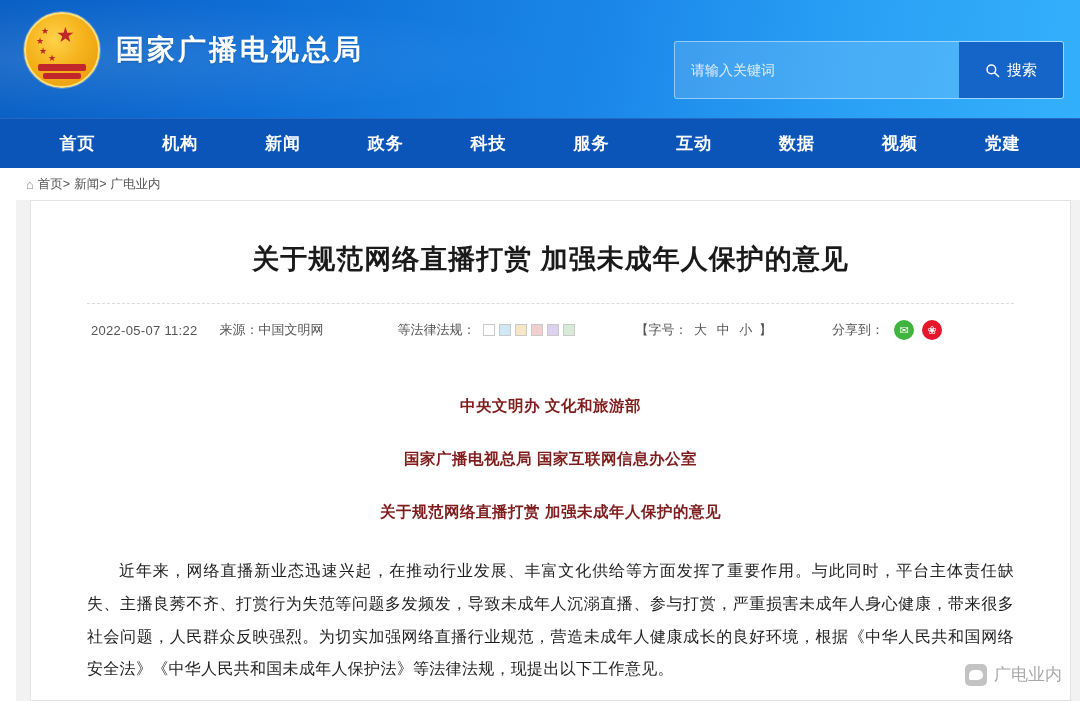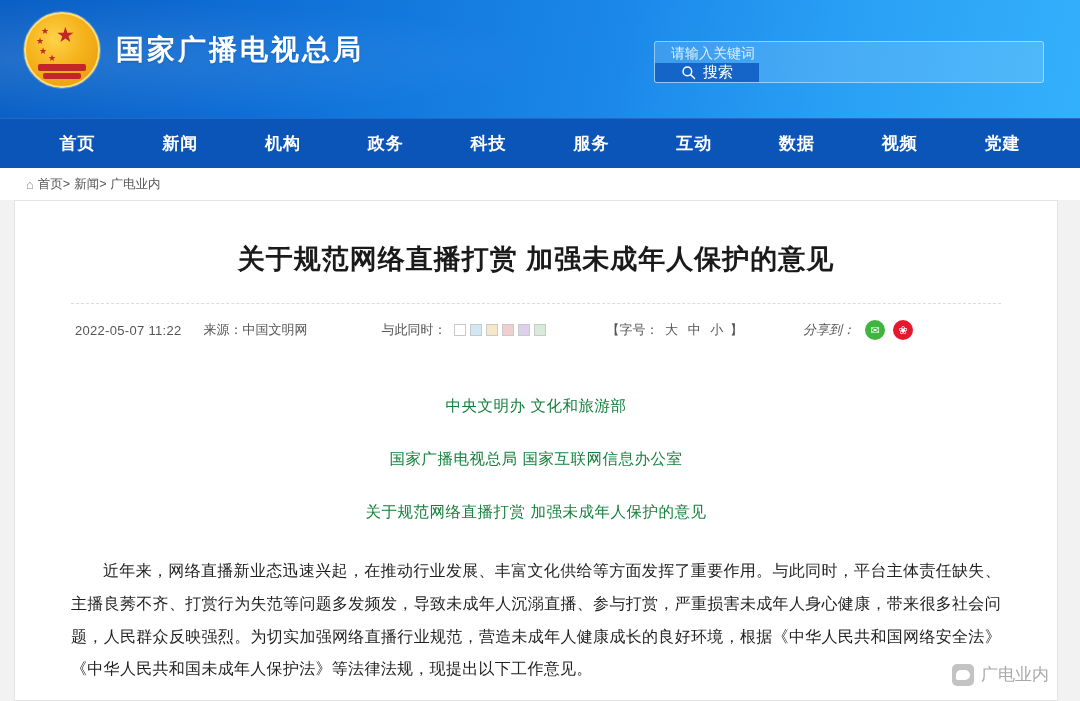--- a/index.html
+++ b/index.html
@@ -76,29 +76,28 @@
   }
   .brand-en {
     font-size: 15px;
     letter-spacing: 0.2px;
     margin-top: 4px;
     font-family: "Liberation Serif", serif;
   }
 
   .search-box {
     position: absolute;
-    right: 36px; top: 41px;
-    display: flex;
-    height: 42px;
+    right: 16px; top: 41px;
+    display: flex;
+    height: 58px;
     width: 390px;
     border-radius: 3px;
     overflow: hidden;
     background: rgba(255,255,255,0.14);
     border: 1px solid rgba(255,255,255,0.45);
-    flex-direction: column;
   }
   .search-input {
     flex: 1;
     border: none;
     outline: none;
     background: transparent;
     color: #ffffff;
     font-size: 14px;
     padding: 0 16px;
     font-family: "Liberation Sans", sans-serif;
@@ -149,22 +148,23 @@
     font-size: 12.5px;
     color: #555;
     background: #fff;
   }
   .home-icon { color: #8a8a8a; font-size: 13px; line-height: 1; }
   .crumb { color: #555; cursor: pointer; }
 
   
   .page-wrap {
     background: #f2f2f2;
-    padding: 0 22px 0 14px;
+    padding: 0 9px 0 14px;
     height: calc(701px - 118px - 50px - 32px);
+    margin-left: 16px;
   }
   .article {
     background: #fff;
     border: 1px solid #e3e3e3;
     height: 100%;
     padding: 34px 56px 0 56px;
     position: relative;
     overflow: hidden;
   }
   .art-title {
@@ -185,35 +185,35 @@
     padding: 16px 4px 14px 4px;
     gap: 0;
   }
   .meta .date { margin-right: 22px; letter-spacing: 0.3px; }
   .meta .source { margin-right: 74px; }
   .meta .eye-label { margin-right: 8px; }
   .swatches { display: flex; gap: 4px; margin-right: 60px; }
   .swatch { width: 12px; height: 12px; border: 1px solid #c9c9c9; }
   .fontsize { margin-right: 60px; color: #555; }
   .fontsize .fs { margin: 0 3px; cursor: pointer; }
-  .share-label { margin-right: 10px; font-style: italic; }
+  .share-label { margin-right: 10px; }
   .share-icons { display: flex; gap: 8px; }
   .share-ic {
     width: 20px; height: 20px;
     border-radius: 50%;
     display: flex; align-items: center; justify-content: center;
     font-size: 11px; color: #fff; cursor: pointer;
   }
   .share-wechat { background: #3fb53f; }
   .share-weibo { background: #e6162d; }
 
   .red-head {
     text-align: center;
-    color: #15803d;
-    font-weight: normal;
+    color: #7f1d1d;
+    font-weight: bold;
     font-size: 15.5px;
     letter-spacing: 0.5px;
   }
   .rh1 { margin-top: 42px; }
   .rh2 { margin-top: 32px; }
   .rh3 { margin-top: 32px; }
 
   .body-p {
     margin-top: 32px;
     font-size: 16px;
@@ -279,22 +279,22 @@
           <line x1="10.3" y1="10.3" x2="14.5" y2="14.5" stroke-linecap="round"></line>
         </svg>
       </span>
       <span>搜索</span>
     </button>
   </div>
 </div>
 
 <div class="nav">
   <div class="nav-item">首页</div>
+  <div class="nav-item">机构</div>
   <div class="nav-item">新闻</div>
-  <div class="nav-item">机构</div>
   <div class="nav-item">政务</div>
   <div class="nav-item">科技</div>
   <div class="nav-item">服务</div>
   <div class="nav-item">互动</div>
   <div class="nav-item">数据</div>
   <div class="nav-item">视频</div>
   <div class="nav-item">党建</div>
 </div>
 
 <div class="breadcrumb">
@@ -306,21 +306,21 @@
 
 <div class="page-wrap">
   <div class="article">
 
     <div class="art-title">关于规范网络直播打赏 加强未成年人保护的意见</div>
 
     <div class="meta">
       <span class="date">2022-05-07 11:22</span>
       <span class="source">来源：中国文明网</span>
 
-      <span class="eye-label">与此同时：</span>
+      <span class="eye-label">等法律法规：</span>
       <span class="swatches">
         <span class="swatch" style="background:#ffffff"></span>
         <span class="swatch" style="background:#cfe8f3"></span>
         <span class="swatch" style="background:#f6e7c8"></span>
         <span class="swatch" style="background:#f2cfcf"></span>
         <span class="swatch" style="background:#ddd0ef"></span>
         <span class="swatch" style="background:#d8ead8"></span>
       </span>
 
       <span class="fontsize">

